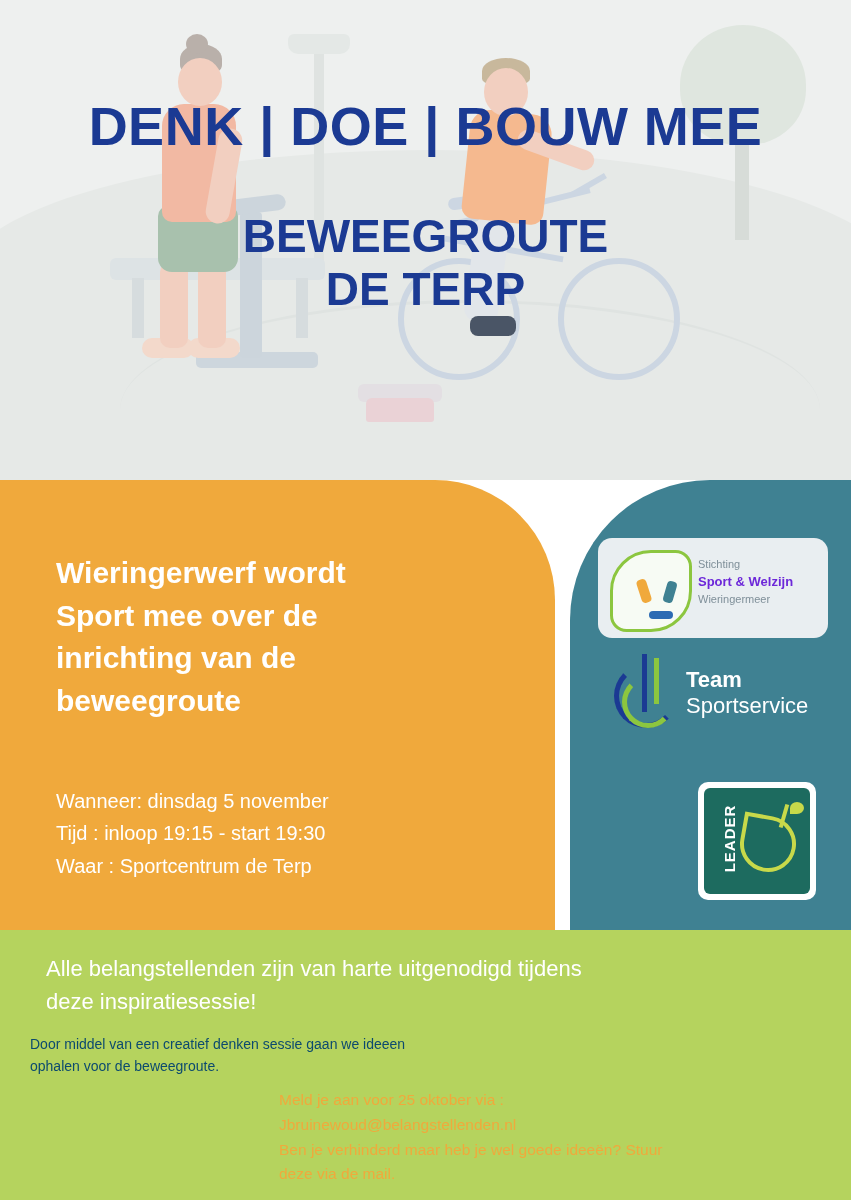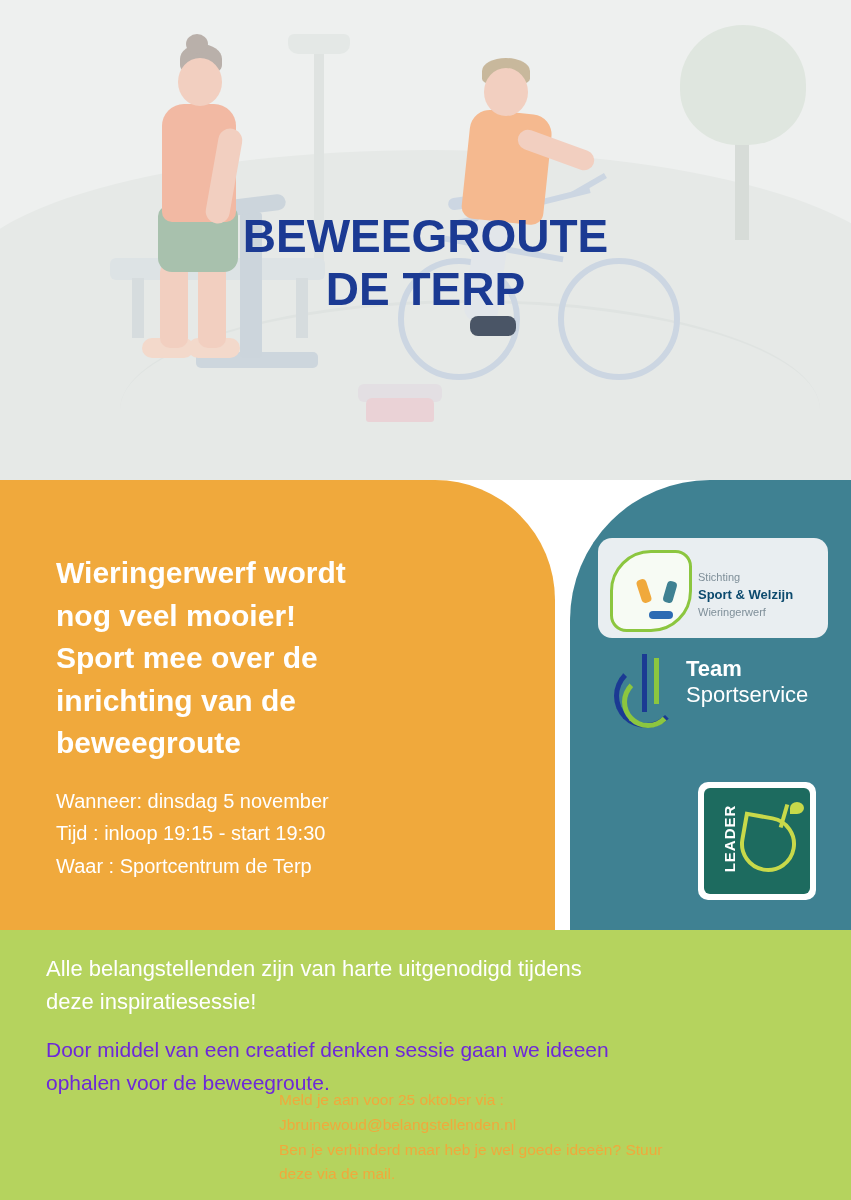--- a/index.html
+++ b/index.html
@@ -360,27 +360,27 @@
     top: 538px;
     width: 230px;
     height: 100px;
     background: #e9eef1;
     border-radius: 14px;
     overflow: hidden;
   }
   .lsw-text {
     position: absolute;
     left: 100px;
-    top: 32px;
+    top: 19px;
     color: #7f8f99;
     font-size: 11px;
     line-height: 1.45;
   }
   .lsw-text .b {
-    color: #0c4a6e;
+    color: #6d28d9;
     font-weight: 700;
     font-size: 13px;
   }
   .lsw-badge {
     position: absolute;
     left: 12px; top: 12px;
     width: 76px; height: 76px;
     border: 3px solid #8cc63f;
     border-radius: 50% 20% 50% 20%;
     background: #f7fbf4;
@@ -416,21 +416,21 @@
     width: 220px;
     height: 88px;
   }
   .ts-text {
     position: absolute;
     left: 82px;
     top: 8px;
     color: #ffffff;
     line-height: 1.18;
   }
-  .ts-text .t1 { font-size: 22px; font-weight: 700; }
+  .ts-text .t1 { font-size: 22px; font-weight: 700; margin-top: 11px; }
   .ts-text .t2 { font-size: 22px; font-weight: 400; }
   .ts-mark {
     position: absolute;
     left: 4px; top: 4px;
     width: 72px; height: 80px;
   }
   .ts-arc {
     position: absolute;
     border: 5px solid #1b3a93;
     border-radius: 50%;
@@ -520,25 +520,25 @@
     position: absolute;
     left: 46px;
     top: 22px;
     width: 730px;
     color: #ffffff;
     font-size: 22px;
     line-height: 1.5;
   }
   .green-body {
     position: absolute;
-    left: 46px;
+    left: 30px;
     top: 104px;
     width: 700px;
-    color: #6d28d9;
-    font-size: 21px;
+    color: #0c4a6e;
+    font-size: 14px;
     line-height: 1.55;
   }
   .green-contact {
     position: absolute;
     right: 36px;
     top: 158px;
     width: 560px;
     color: #f0a93c;
     font-size: 15.5px;
     line-height: 1.6;
@@ -587,30 +587,30 @@
     <div class="p2-leg"></div>
     <div class="p2-shoe"></div>
     <div class="p2-torso"></div>
     <div class="p2-arm"></div>
     <div class="p2-hair"></div>
     <div class="p2-head"></div>
 
     <div class="block-b"></div>
     <div class="block-a"></div>
 
+    <div class="hero-title">DENK | DOE | BOUW MEE</div>
     <div class="hero-sub">
       <div>BEWEEGROUTE</div>
       <div>DE TERP</div>
     </div>
   </div>
 
   <div class="orange-panel">
     <div class="orange-heading">
       <div>Wieringerwerf wordt</div>
-      <div>nog veel mooier!</div>
       <div>Sport mee over de</div>
       <div>inrichting van de</div>
       <div>beweegroute</div>
     </div>
     <div class="orange-details">
       <div>Wanneer:  dinsdag 5 november</div>
       <div>Tijd : inloop 19:15 - start 19:30</div>
       <div>Waar : Sportcentrum de Terp</div>
     </div>
   </div>
@@ -619,21 +619,21 @@
 
   <div class="logo-sport-welzijn">
     <div class="lsw-badge">
       <div class="lsw-fig-a"></div>
       <div class="lsw-fig-b"></div>
       <div class="lsw-fig-c"></div>
     </div>
     <div class="lsw-text">
       <div>Stichting</div>
       <div class="b">Sport &amp; Welzijn</div>
-      <div>Wieringerwerf</div>
+      <div>Wieringermeer</div>
     </div>
   </div>
 
   <div class="logo-teamsport">
     <div class="ts-mark">
       <div class="ts-arc ts-arc1"></div>
       <div class="ts-arc ts-arc2"></div>
       <div class="ts-bar"></div>
       <div class="ts-bar2"></div>
     </div>

